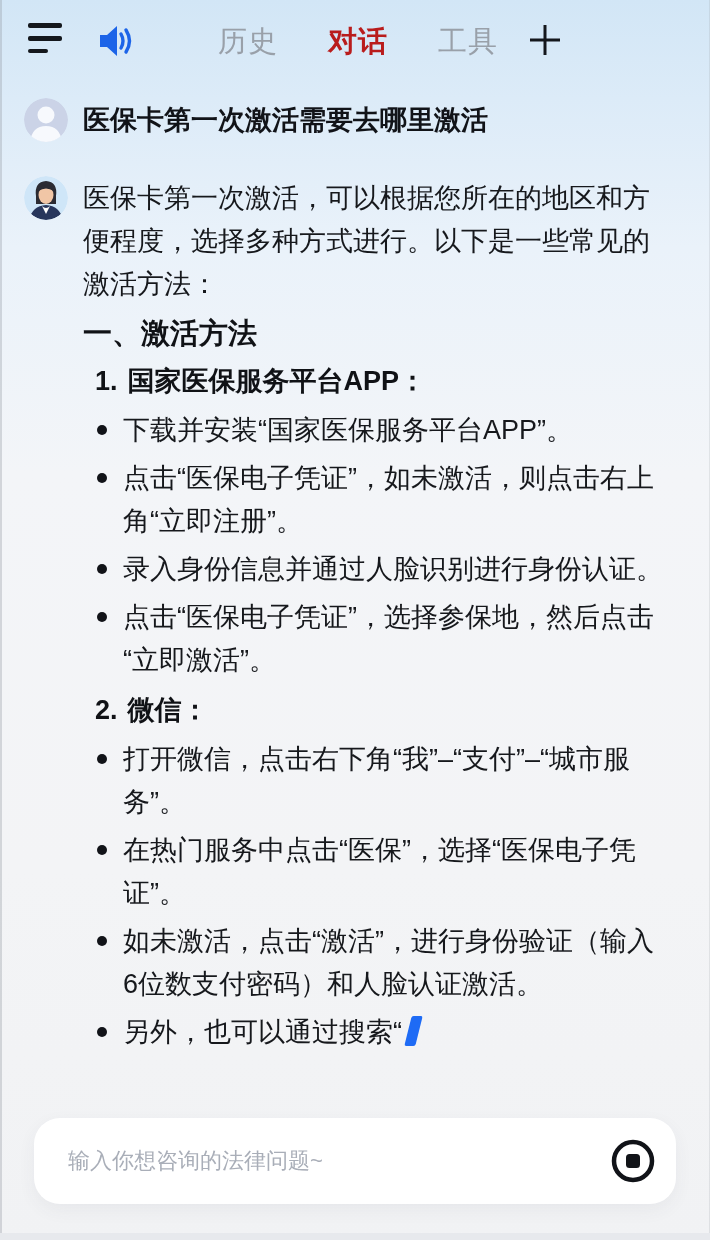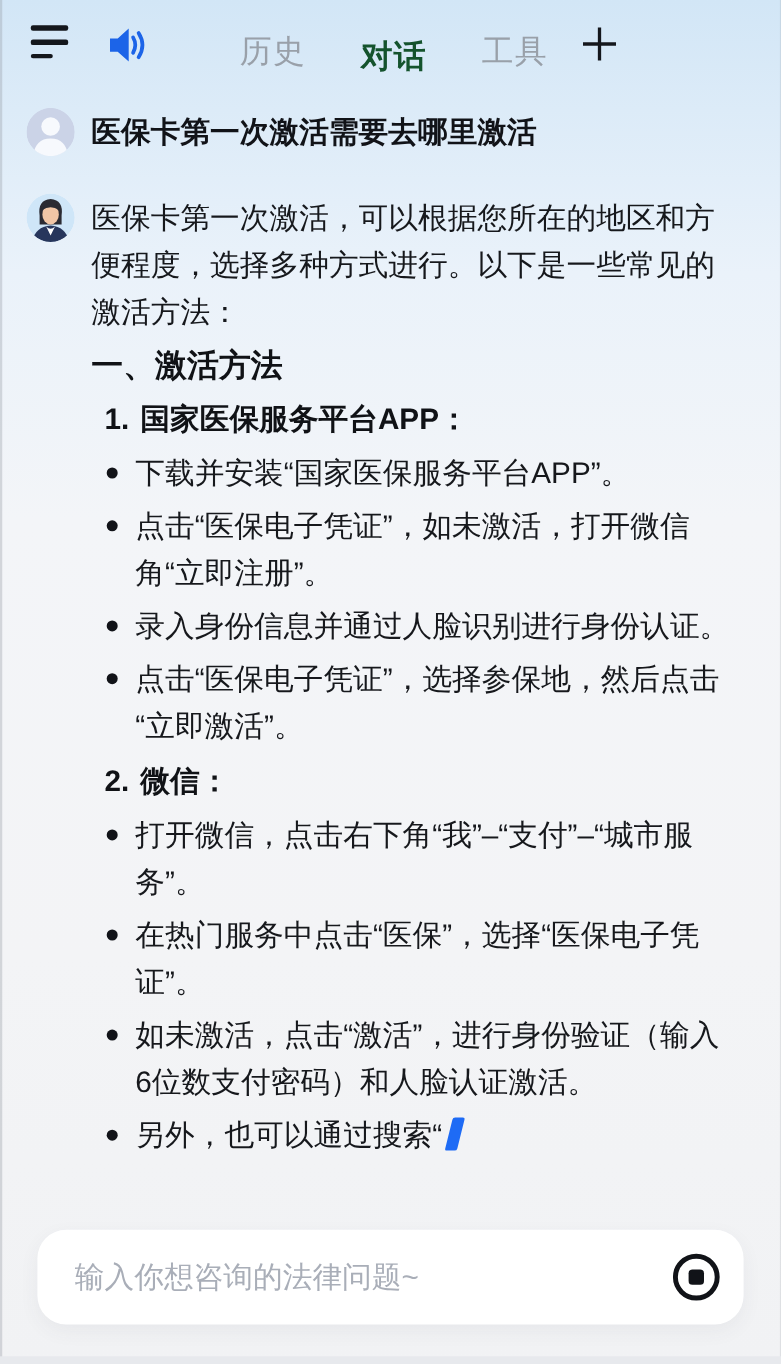--- a/index.html
+++ b/index.html
@@ -16,21 +16,21 @@
   
   .header{position:absolute;top:0;left:0;width:586px;height:80px;}
   .hamburger{position:absolute;left:28px;top:21px;width:36px;height:38px;cursor:pointer;}
   .hamburger .l{position:absolute;left:0;height:5px;border-radius:2px;background:#14171c;}
   .hamburger .l1{top:2px;width:34px;}
   .hamburger .l2{top:15px;width:34px;}
   .hamburger .l3{top:28px;width:20px;height:4px;}
   .speaker{position:absolute;left:98px;top:24px;width:38px;height:34px;cursor:pointer;}
   .tabs{position:absolute;left:218px;top:22px;display:flex;gap:50px;align-items:center;}
   .tab{font-size:29px;color:#99a0a9;letter-spacing:1px;cursor:pointer;}
-  .tab.active{color:#14532d;font-weight:700;margin-top:10px;}
+  .tab.active{color:#b91c1c;font-weight:700;}
   .plus{position:absolute;right:22px;top:21px;width:38px;height:38px;cursor:pointer;}
 
   
   .chat{position:absolute;top:98px;left:0;width:680px;}
   .row{display:flex;align-items:flex-start;padding-left:24px;padding-right:16px;}
   .avatar{width:44px;height:44px;border-radius:50%;flex:0 0 44px;margin-right:15px;overflow:hidden;}
   .user-row{margin-bottom:34px;}
   .user-text{font-size:27px;font-weight:700;line-height:44px;color:#111318;padding-top:0px;}
   .bot-body{width:608px;padding-top:1px;}
   .p-line{font-size:27px;line-height:43px;color:#16181c;}
@@ -40,21 +40,21 @@
   .bullet{position:relative;padding-left:40px;margin:5px 0;}
   .bullet .dot{position:absolute;left:14px;top:16px;width:10px;height:10px;border-radius:50%;background:#111318;}
   .bl{font-size:27px;line-height:43px;color:#16181c;}
   .caret{display:inline-block;width:11px;height:30px;background:#1e6bf5;border-radius:2px;
          transform:skewX(-14deg);margin-left:6px;vertical-align:-5px;}
 
   
   .composer{position:absolute;left:34px;right:34px;bottom:36px;height:86px;background:#ffffff;
             border-radius:26px;box-shadow:0 6px 18px rgba(60,70,90,.06);display:flex;align-items:center;}
   .composer input{flex:1;border:none;outline:none;background:transparent;margin-left:32px;
-                  font-size:27px;color:#16181c;font-family:inherit;}
+                  font-size:22px;color:#16181c;font-family:inherit;}
   .composer input::placeholder{color:#a9aeb8;}
   .stop-btn{width:46px;height:46px;margin-right:20px;flex:0 0 46px;cursor:pointer;}
 </style>
 </head>
 <body>
 
 <div class="edge-left"></div>
 <div class="edge-right"></div>
 
 <div class="header">
@@ -126,21 +126,21 @@
         <span class="num">1.</span>
         <span>国家医保服务平台APP：</span>
       </div>
 
       <div class="bullet">
         <span class="dot"></span>
         <div class="bl">下载并安装“国家医保服务平台APP”。</div>
       </div>
       <div class="bullet">
         <span class="dot"></span>
-        <div class="bl">点击“医保电子凭证”，如未激活，打开微信</div>
+        <div class="bl">点击“医保电子凭证”，如未激活，则点击右上</div>
         <div class="bl">角“立即注册”。</div>
       </div>
       <div class="bullet">
         <span class="dot"></span>
         <div class="bl">录入身份信息并通过人脸识别进行身份认证。</div>
       </div>
       <div class="bullet">
         <span class="dot"></span>
         <div class="bl">点击“医保电子凭证”，选择参保地，然后点击</div>
         <div class="bl">“立即激活”。</div>

